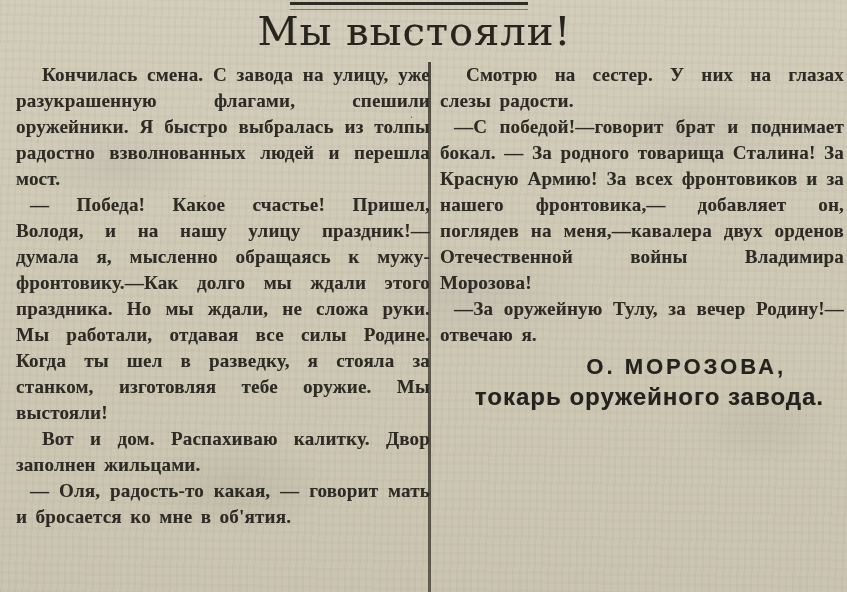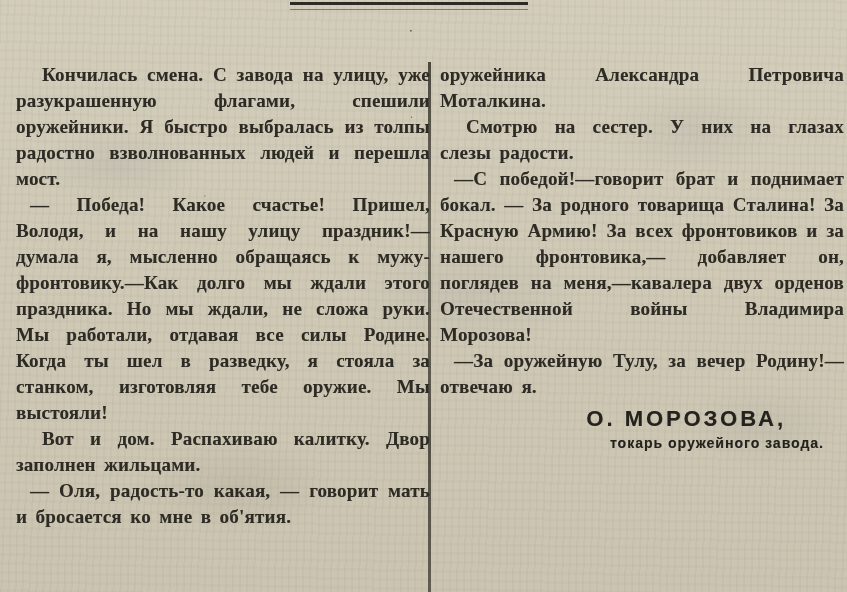--- a/index.html
+++ b/index.html
@@ -108,46 +108,46 @@
     text-align: right;
     padding-right: 58px;
     font-size: 22px;
     letter-spacing: 3px;
     text-shadow: 0.4px 0.4px 0 rgba(35,34,28,.35);
   }
   .sig-role {
     text-align: right;
     padding-right: 20px;
     margin-top: 3px;
-    font-size: 14px;
+    font-size: 24px;
     letter-spacing: 1px;
     text-shadow: 0.4px 0.4px 0 rgba(35,34,28,.35);
   }
 </style>
 </head>
 <body>
 
 <div class="page">
 
   <div class="top-rule"></div>
 
+  <h1 class="title">Мы выстояли!</h1>
 
   <div class="columns">
 
     <div class="col col-left">
       <p class="para indent">Кончилась смена. С завода на улицу, уже разукрашенную флагами, спешили оружейники. Я быстро выбралась из толпы радостно взволнованных людей и перешла мост.</p>
       <p class="para indent-sm">— Победа! Какое счастье! Пришел, Володя, и на нашу улицу праздник!— думала я, мысленно обращаясь к мужу-фронтовику.—Как долго мы ждали этого праздника. Но мы ждали, не сложа руки. Мы работали, отдавая все силы Родине. Когда ты шел в разведку, я стояла за станком, изготовляя тебе оружие. Мы выстояли!</p>
       <p class="para indent">Вот и дом. Распахиваю калитку. Двор заполнен жильцами.</p>
       <p class="para indent-sm">— Оля, радость-то какая, — говорит мать и бросается ко мне в об'ятия.</p>
     </div>
 
     <div class="divider"></div>
 
     <div class="col col-right">
-      <p class="para">оружейника Александра Петровича Моталкина.</p>
       <p class="para indent">Смотрю на сестер. У них на глазах слезы радости.</p>
       <p class="para indent-sm">—С победой!—говорит брат и поднимает бокал. — За родного товарища Сталина! За Красную Армию! За всех фронтовиков и за нашего фронтовика,— добавляет он, поглядев на меня,—кавалера двух орденов Отечественной войны Владимира Морозова!</p>
       <p class="para indent-sm">—За оружейную Тулу, за вечер Родину!—отвечаю я.</p>
 
       <div class="signature">
         <div class="sig-name">О. МОРОЗОВА,</div>
         <div class="sig-role">токарь оружейного завода.</div>
       </div>
     </div>
 

